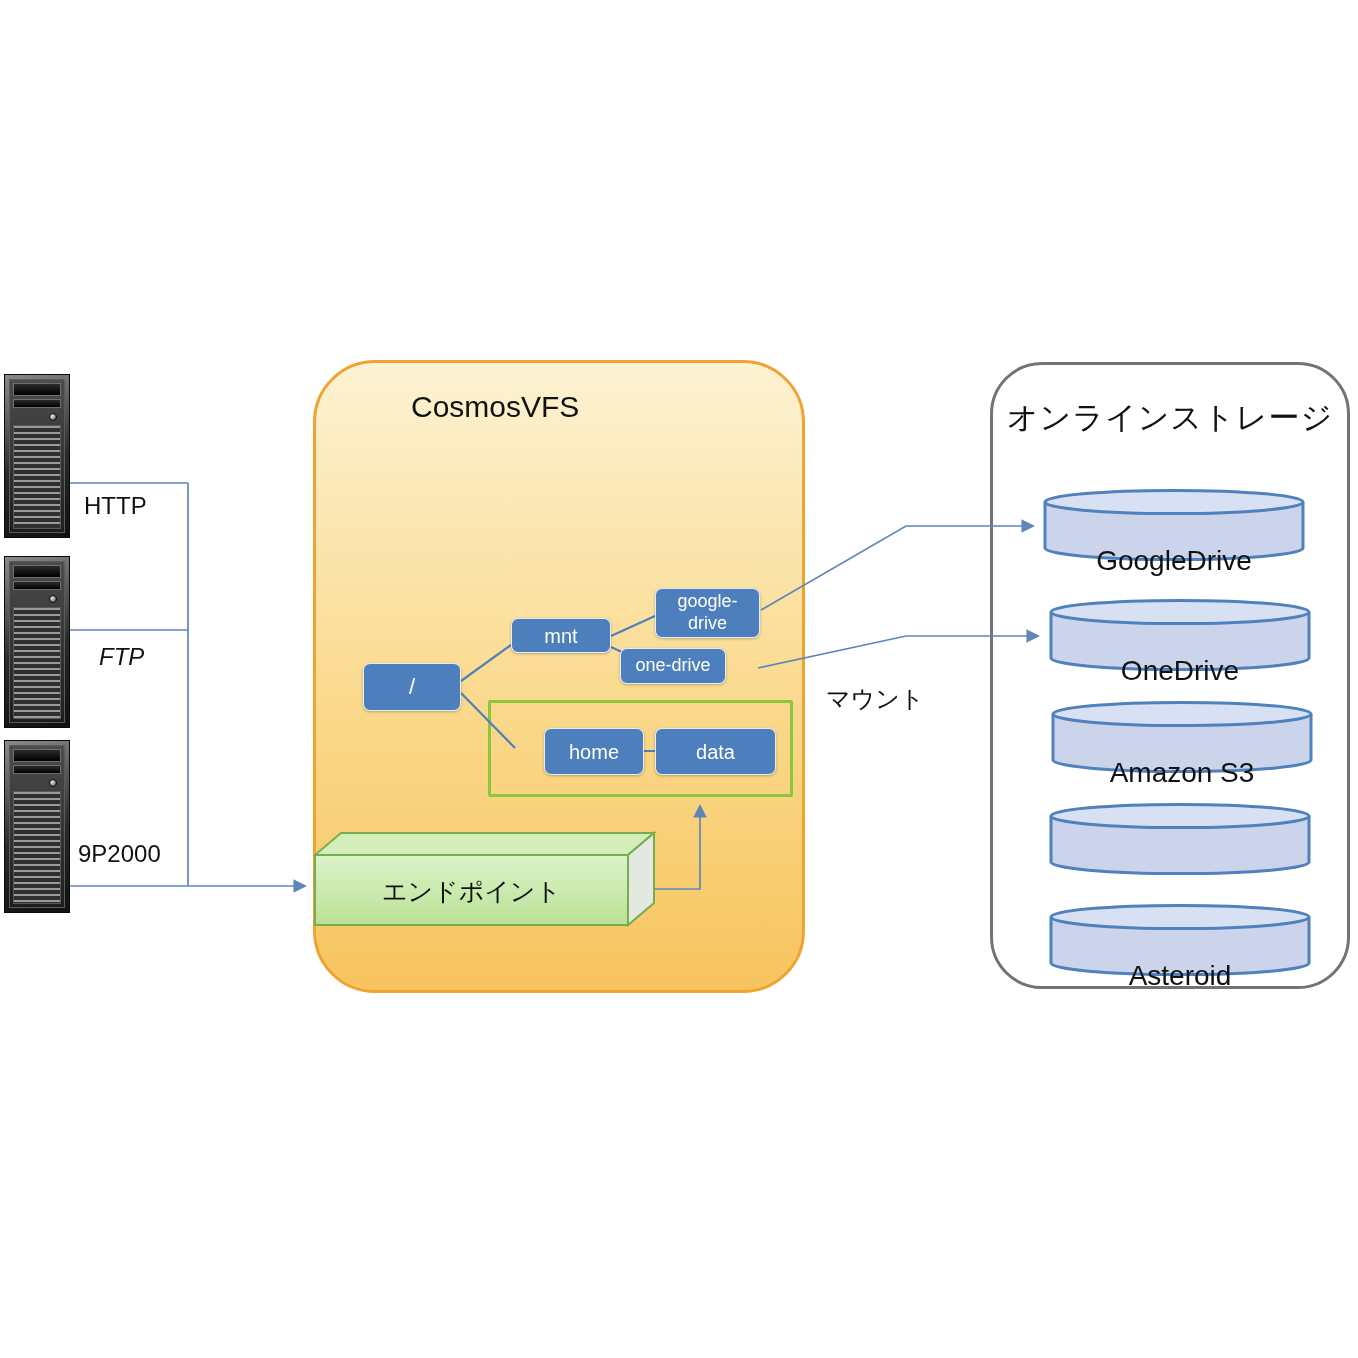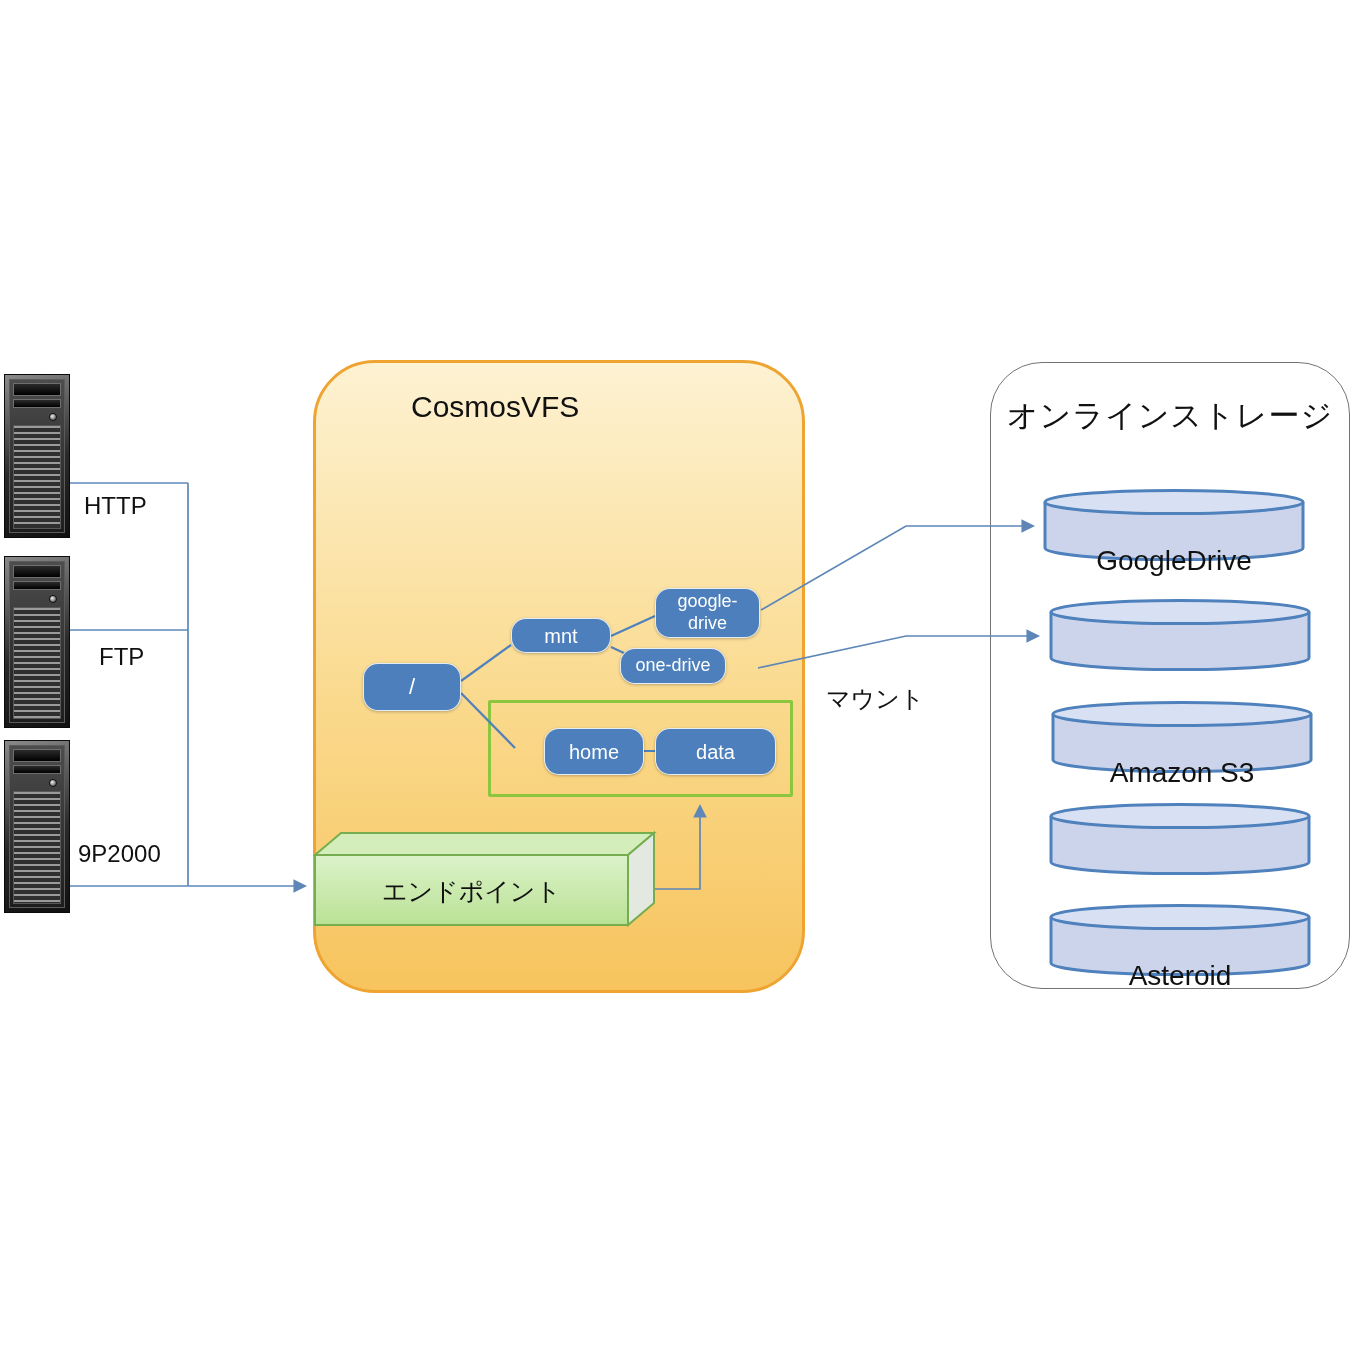--- a/index.html
+++ b/index.html
@@ -10,42 +10,42 @@
 
   
   .vfs-container {
     left:313px; top:360px; width:492px; height:633px;
     border:3.5px solid #EFA432; border-radius:62px;
     background:linear-gradient(180deg,#FDF2D2 0%,#FAD98C 55%,#F7C45E 100%);
     z-index:1;
   }
   .storage-container {
     left:990px; top:362px; width:360px; height:627px;
-    border:1px solid #737373; border-radius:52px; background:#fff; z-index:1;
+    border:3px solid #737373; border-radius:52px; background:#fff; z-index:1;
   }
   .storage-title {
     position:absolute; top:32px; left:0; width:100%;
     text-align:center; font-size:31px; color:#111; letter-spacing:1px;
   }
   .vfs-title { left:374px; top:390px; font-size:30px; color:#111; z-index:3;margin-left:37px; }
   .green-group {
     left:488px; top:700px; width:305px; height:97px;
     border:3.5px solid #8CC63E; border-radius:2px; z-index:1;
   }
 
   
   .overlay { left:0; top:0; width:1358px; height:1358px; z-index:2; pointer-events:none; }
   .conn { stroke:#5E87B8; stroke-width:1.7; fill:none; }
   .tree { stroke:#4F81BD; stroke-width:2.2; fill:none; }
 
   
   .node {
     position:absolute; background:#4C7FBB; color:#fff;
     display:flex; align-items:center; justify-content:center; text-align:center;
-    border-radius:15px; border:1.5px solid rgba(255,255,255,0.85);
+    border-radius:7px; border:1.5px solid rgba(255,255,255,0.85);
     box-shadow:0 1px 3px rgba(0,0,0,0.25); z-index:3; line-height:1.2;
     padding:2px 4px; overflow-wrap:break-word;
   }
   .node-root { left:363px; top:663px; width:98px; height:48px; font-size:22px; }
   .node-mnt { left:511px; top:618px; width:100px; height:35px; font-size:20px; }
   .node-google { left:655px; top:588px; width:105px; height:50px; font-size:18px; }
   .node-onedrive { left:620px; top:648px; width:106px; height:36px; font-size:18px; }
   .node-home { left:544px; top:728px; width:100px; height:47px; font-size:20px; }
   .node-data { left:655px; top:728px; width:121px; height:47px; font-size:20px; }
 
@@ -159,21 +159,21 @@
       <div class="srv-bay"></div>
       <div class="srv-bay short"></div>
       <div class="srv-ctrl">
           <span class="srv-btn"></span>
         </div>
       <div class="srv-vents"></div>
     </div>
   </div>
 
   <div class="proto-label" style="left:84px; top:492px;">HTTP</div>
-  <div class="proto-label" style="left:99px; top:643px;">FTP</div>
+  <div class="proto-label" style="left:99px; top:643px;font-style:italic;">FTP</div>
   <div class="proto-label" style="left:78px; top:840px;">9P2000</div>
 
   <div class="abs vfs-title">CosmosVFS</div>
 
   <div class="node node-root">/</div>
   <div class="node node-mnt">mnt</div>
   <div class="node node-google">google-drive</div>
   <div class="node node-onedrive">one-drive</div>
   <div class="node node-home">home</div>
   <div class="node node-data">data</div>
@@ -198,20 +198,21 @@
       <path class="cyl-body" d="M2 14 V60 A129 11.5 0 0 0 260 60 V14"></path>
       <ellipse class="cyl-top" cx="131" cy="14" rx="129" ry="11.5"></ellipse>
     </svg>
     <span class="cyl-label">GoogleDrive</span>
   </div>
   <div class="cylinder" style="left:1049px; top:598px;">
     <svg viewBox="0 0 262 76">
       <path class="cyl-body" d="M2 14 V60 A129 11.5 0 0 0 260 60 V14"></path>
       <ellipse class="cyl-top" cx="131" cy="14" rx="129" ry="11.5"></ellipse>
     </svg>
+    <span class="cyl-label">OneDrive</span>
   </div>
   <div class="cylinder" style="left:1051px; top:700px;padding-left:38px;">
     <svg viewBox="0 0 262 76">
       <path class="cyl-body" d="M2 14 V60 A129 11.5 0 0 0 260 60 V14"></path>
       <ellipse class="cyl-top" cx="131" cy="14" rx="129" ry="11.5"></ellipse>
     </svg>
     <span class="cyl-label">Amazon S3</span>
   </div>
   <div class="cylinder" style="left:1049px; top:802px;">
     <svg viewBox="0 0 262 76">

